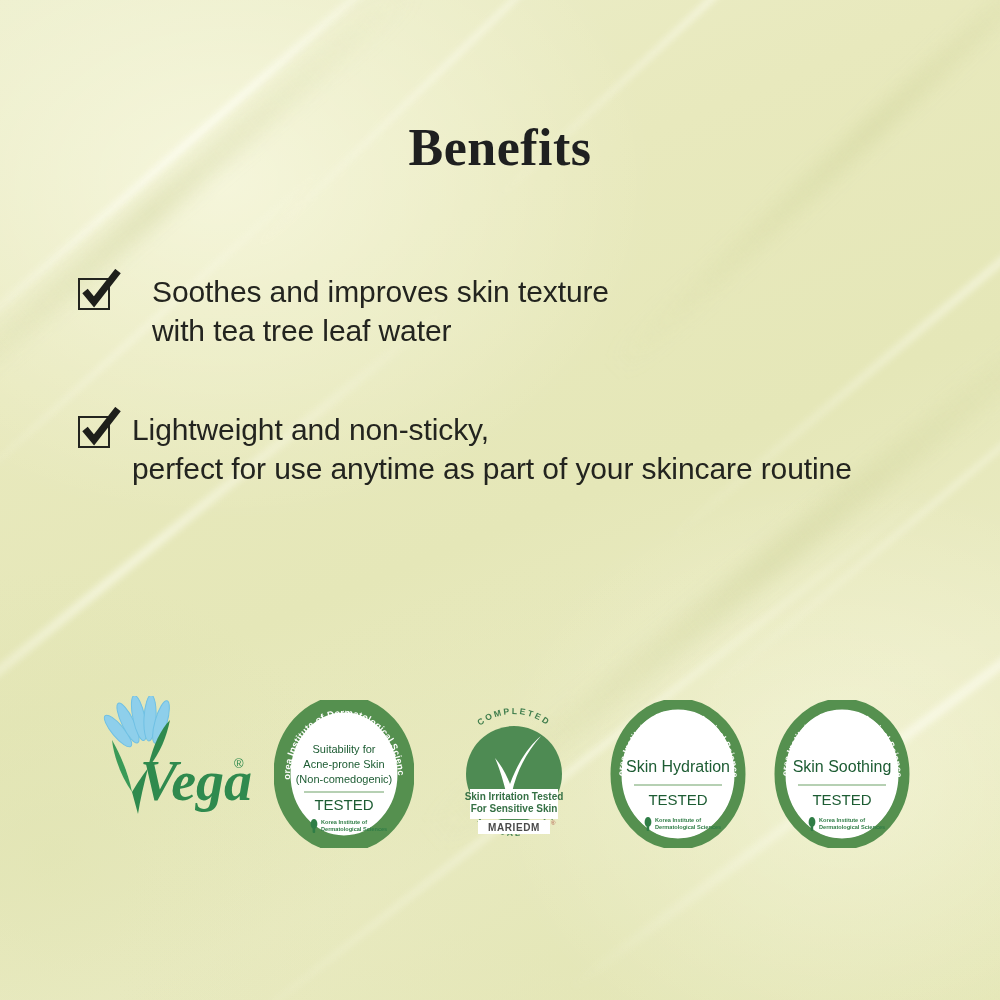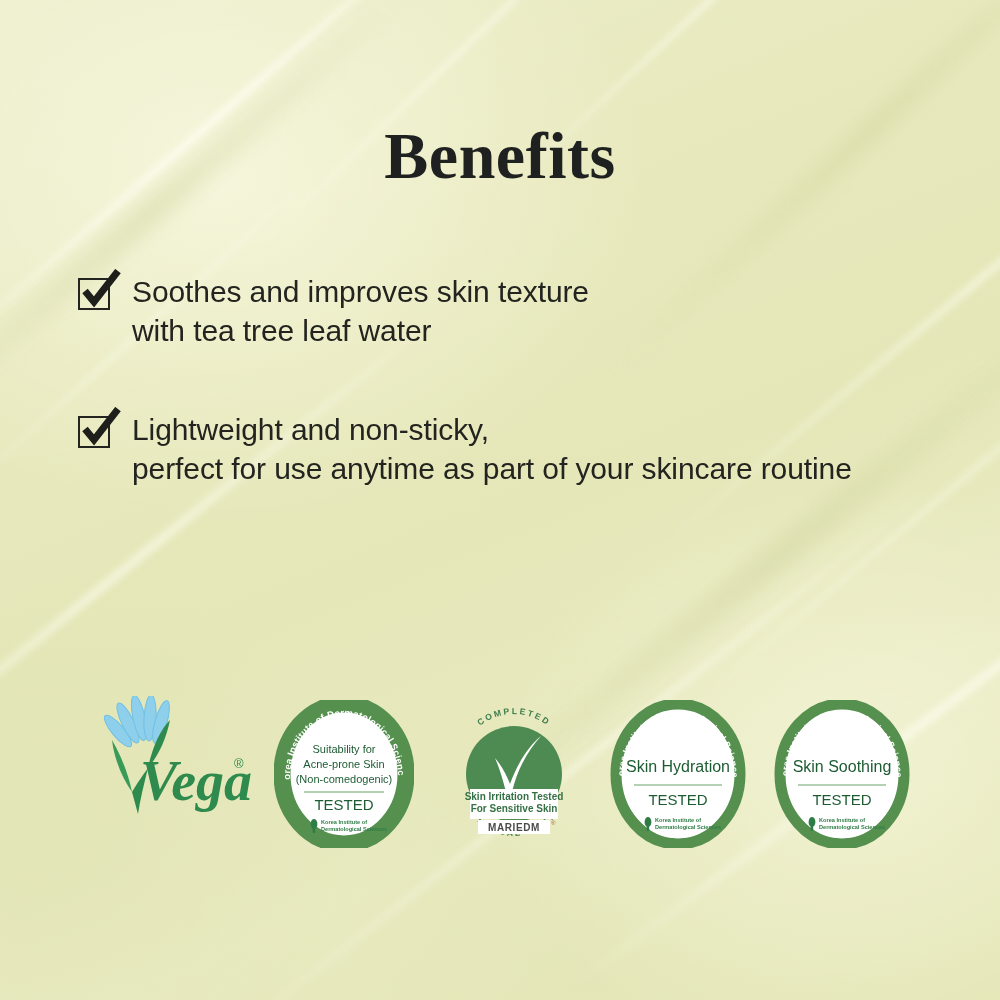--- a/index.html
+++ b/index.html
@@ -52,29 +52,29 @@
   .d1 { left:-200px; top:200px; width:700px; height:26px; transform:rotate(-41deg); }
   .d2 { left:330px;  top:540px; width:900px; height:30px; transform:rotate(-39deg); }
   .d3 { left:520px;  top:120px; width:700px; height:22px; transform:rotate(-43deg); }
 
   
   .title {
     position:absolute; top:118px; left:0; width:1000px;
     text-align:center;
     font-family:"Liberation Serif", serif;
     font-weight:bold;
-    font-size:66px;
+    font-size:52px;
     letter-spacing:.5px;
     color:#1f2020;
   }
 
   
   .benefits { position:absolute; left:78px; top:272px; width:880px; }
   .benefit { position:relative; display:flex; align-items:flex-start; }
-  .b1 { margin-bottom:60px; }
+  .b1 { margin-bottom:60px;gap:20px; }
   .b2 { margin-bottom:60px; }
 
   .checkbox {
     position:relative;
     flex:0 0 auto;
     width:32px; height:32px;
     margin-top:6px; margin-right:22px;
   }
   .checkbox .box {
     position:absolute; left:0; top:0;

